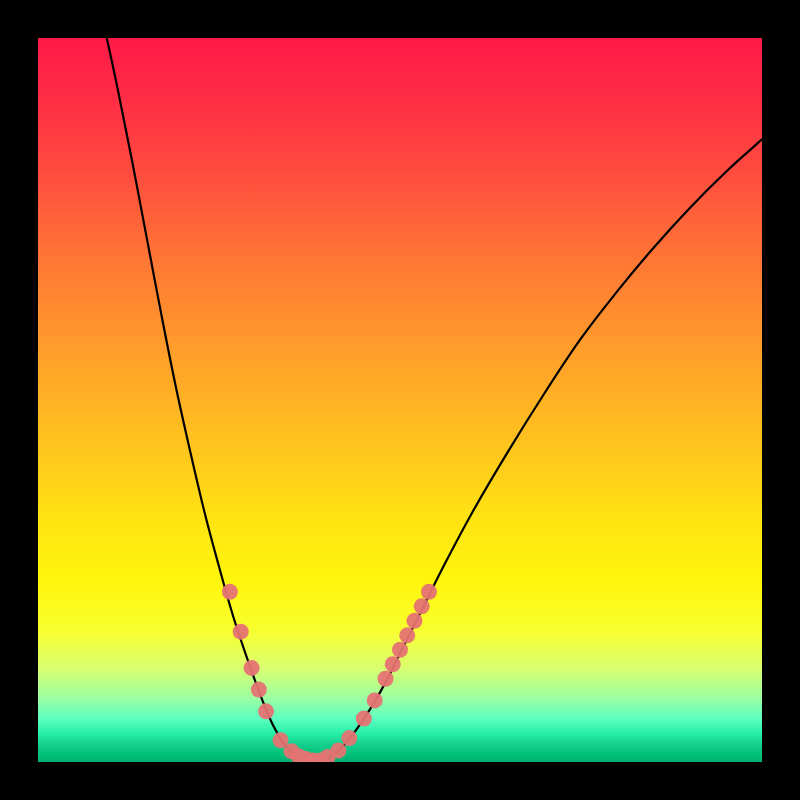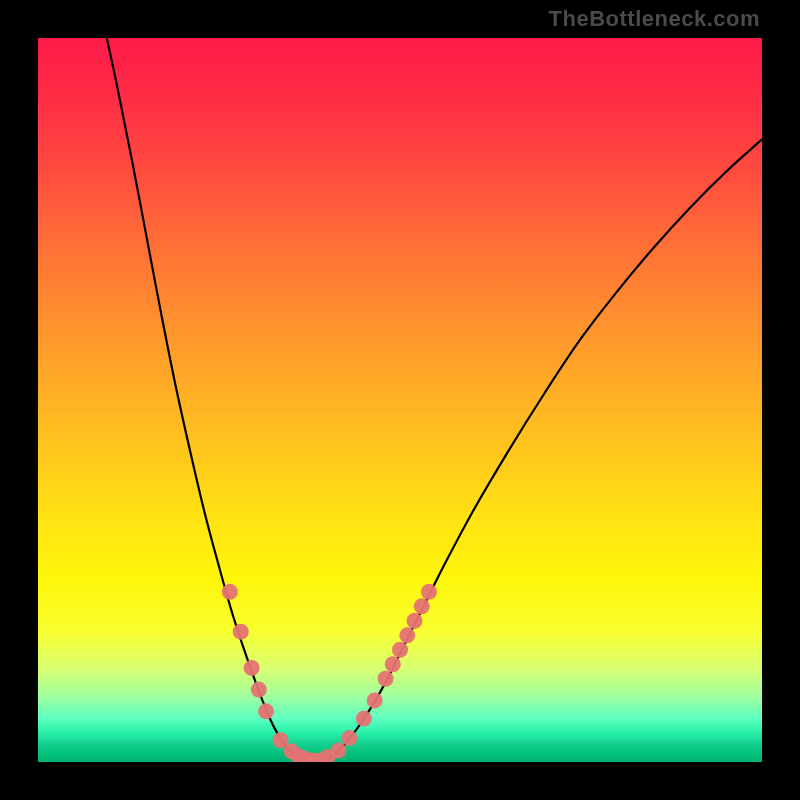--- a/index.html
+++ b/index.html
@@ -96,15 +96,14 @@
           <circle cx="354.76" cy="626.26" r="8" fill="#e57373" fill-opacity="0.95"></circle>
           <circle cx="362.00" cy="611.78" r="8" fill="#e57373" fill-opacity="0.95"></circle>
           <circle cx="369.24" cy="597.30" r="8" fill="#e57373" fill-opacity="0.95"></circle>
           <circle cx="376.48" cy="582.82" r="8" fill="#e57373" fill-opacity="0.95"></circle>
           <circle cx="383.72" cy="568.34" r="8" fill="#e57373" fill-opacity="0.95"></circle>
           <circle cx="390.96" cy="553.86" r="8" fill="#e57373" fill-opacity="0.95"></circle>
         </g>
     </svg>
   </div>
 
-  <div class="attribution">TheBottleneck.com</div>
 
 </div>
 
 </body></html>

